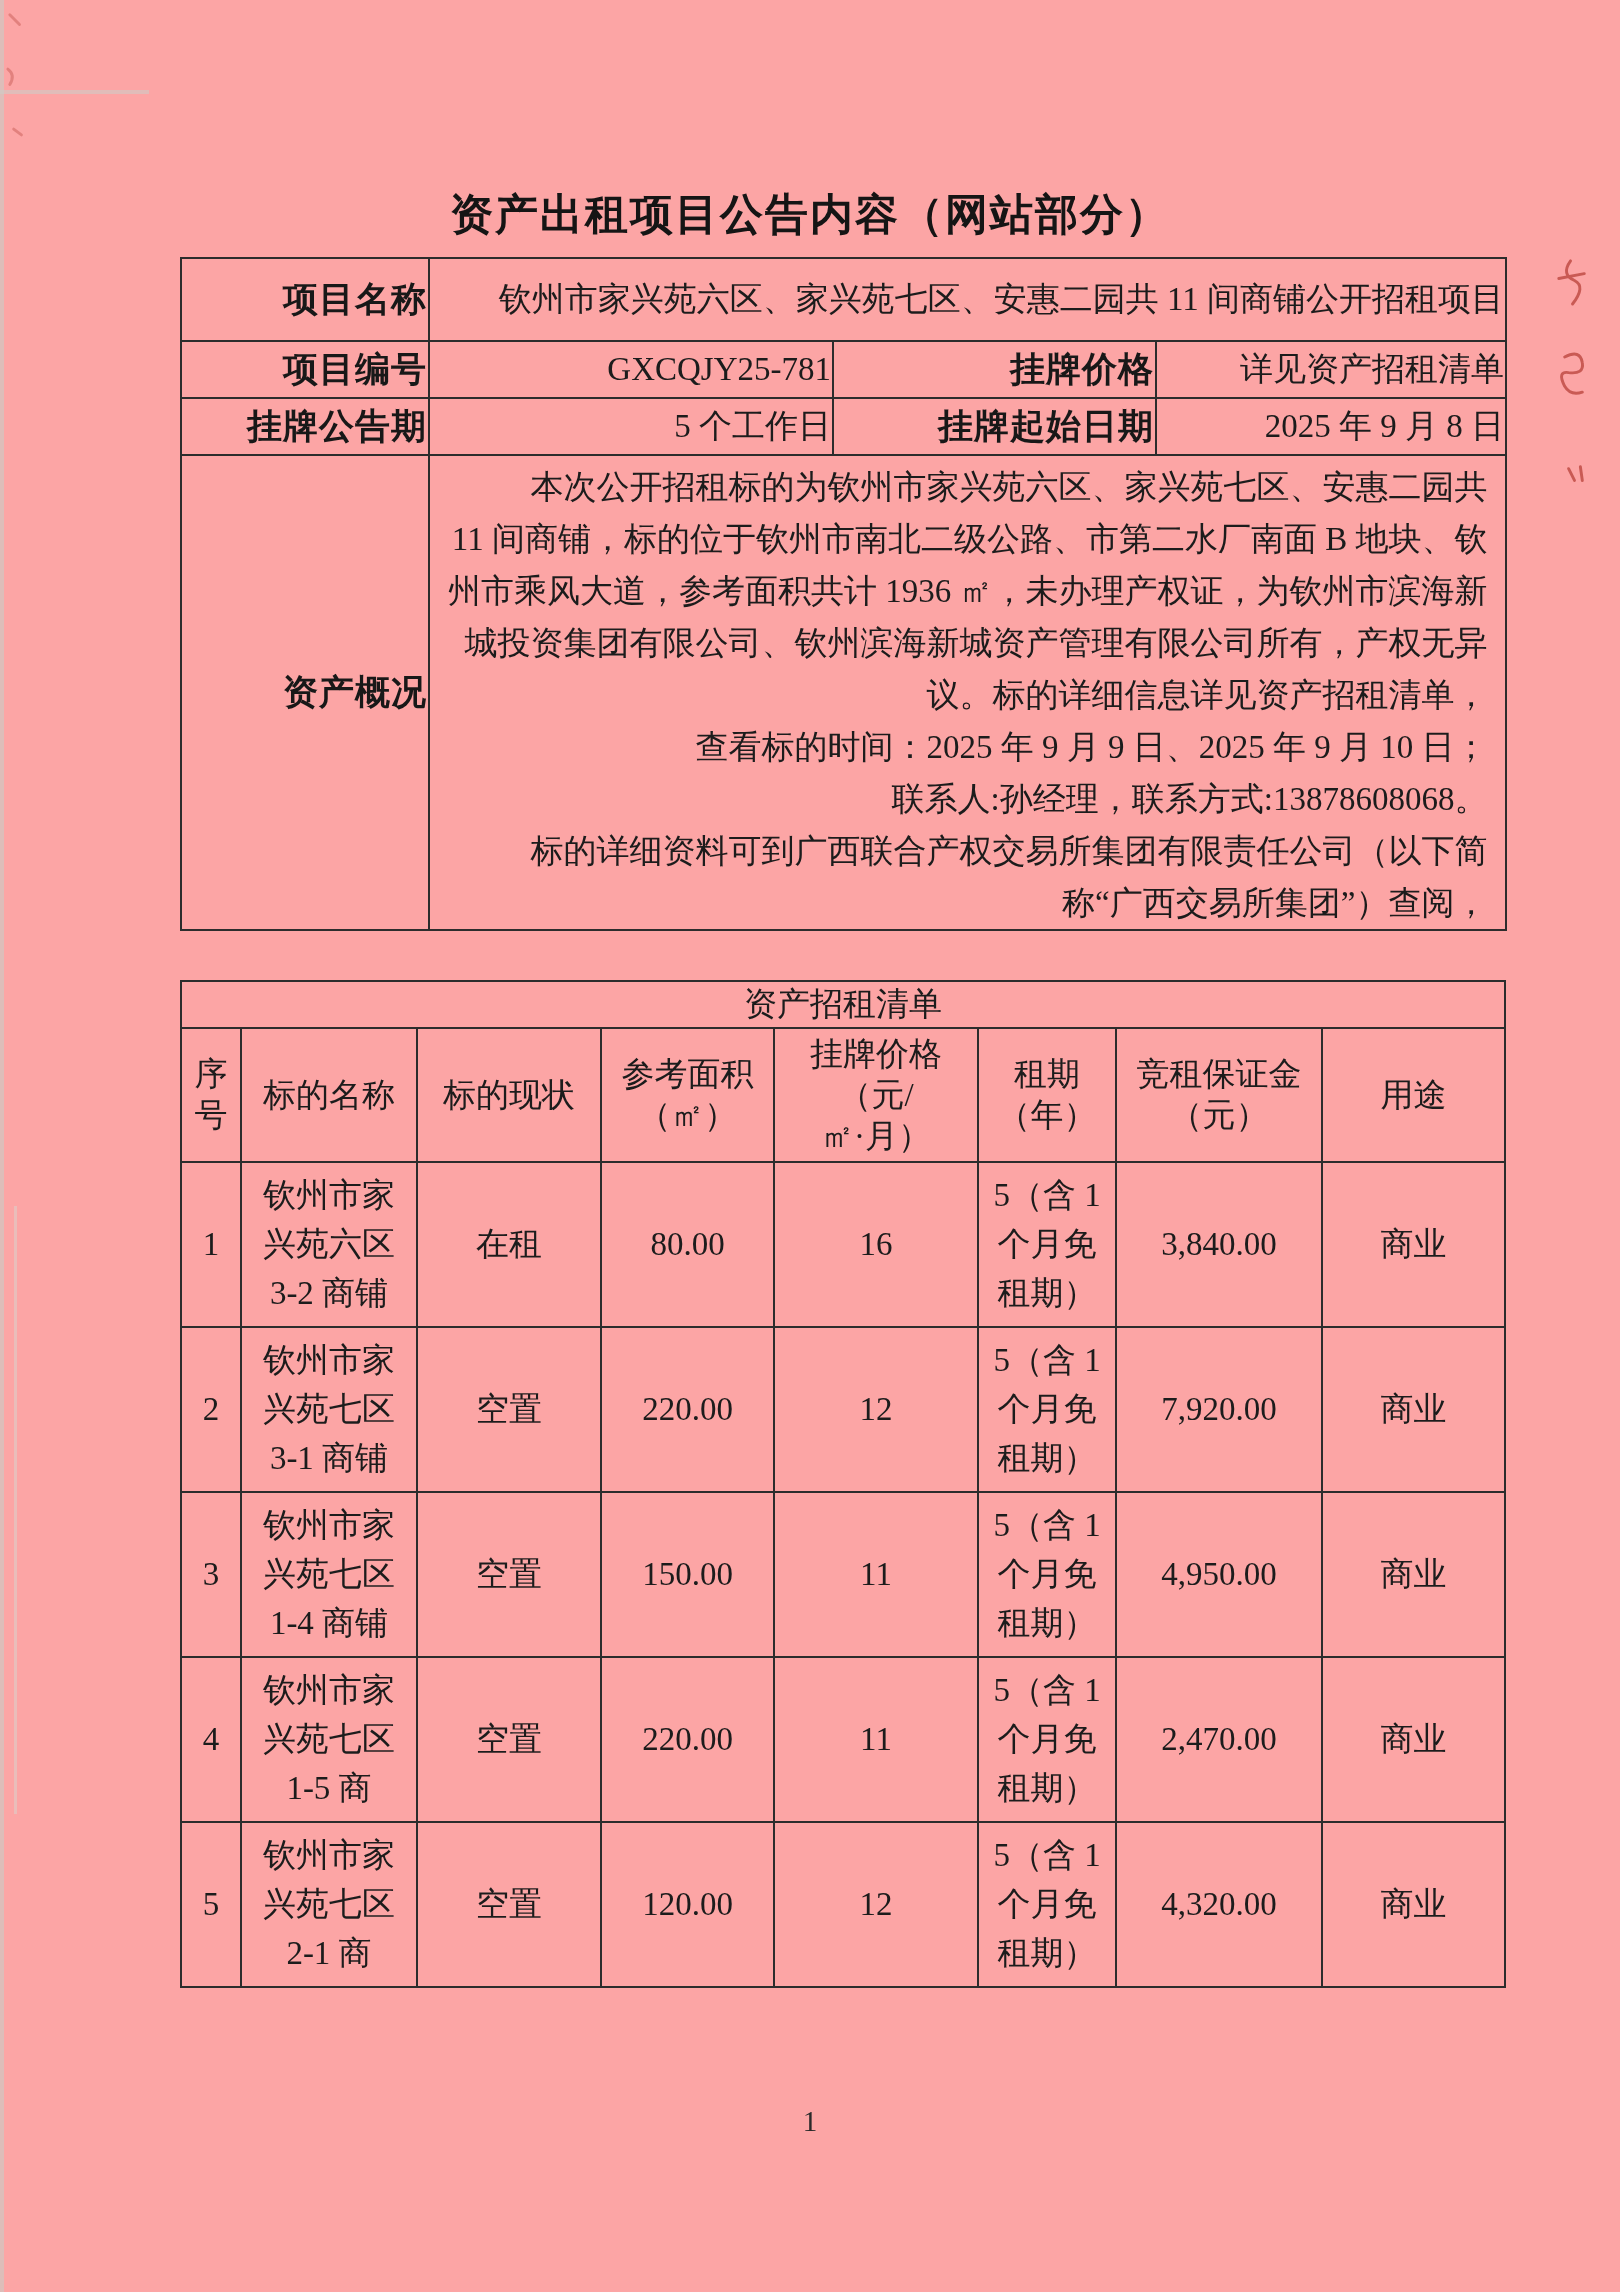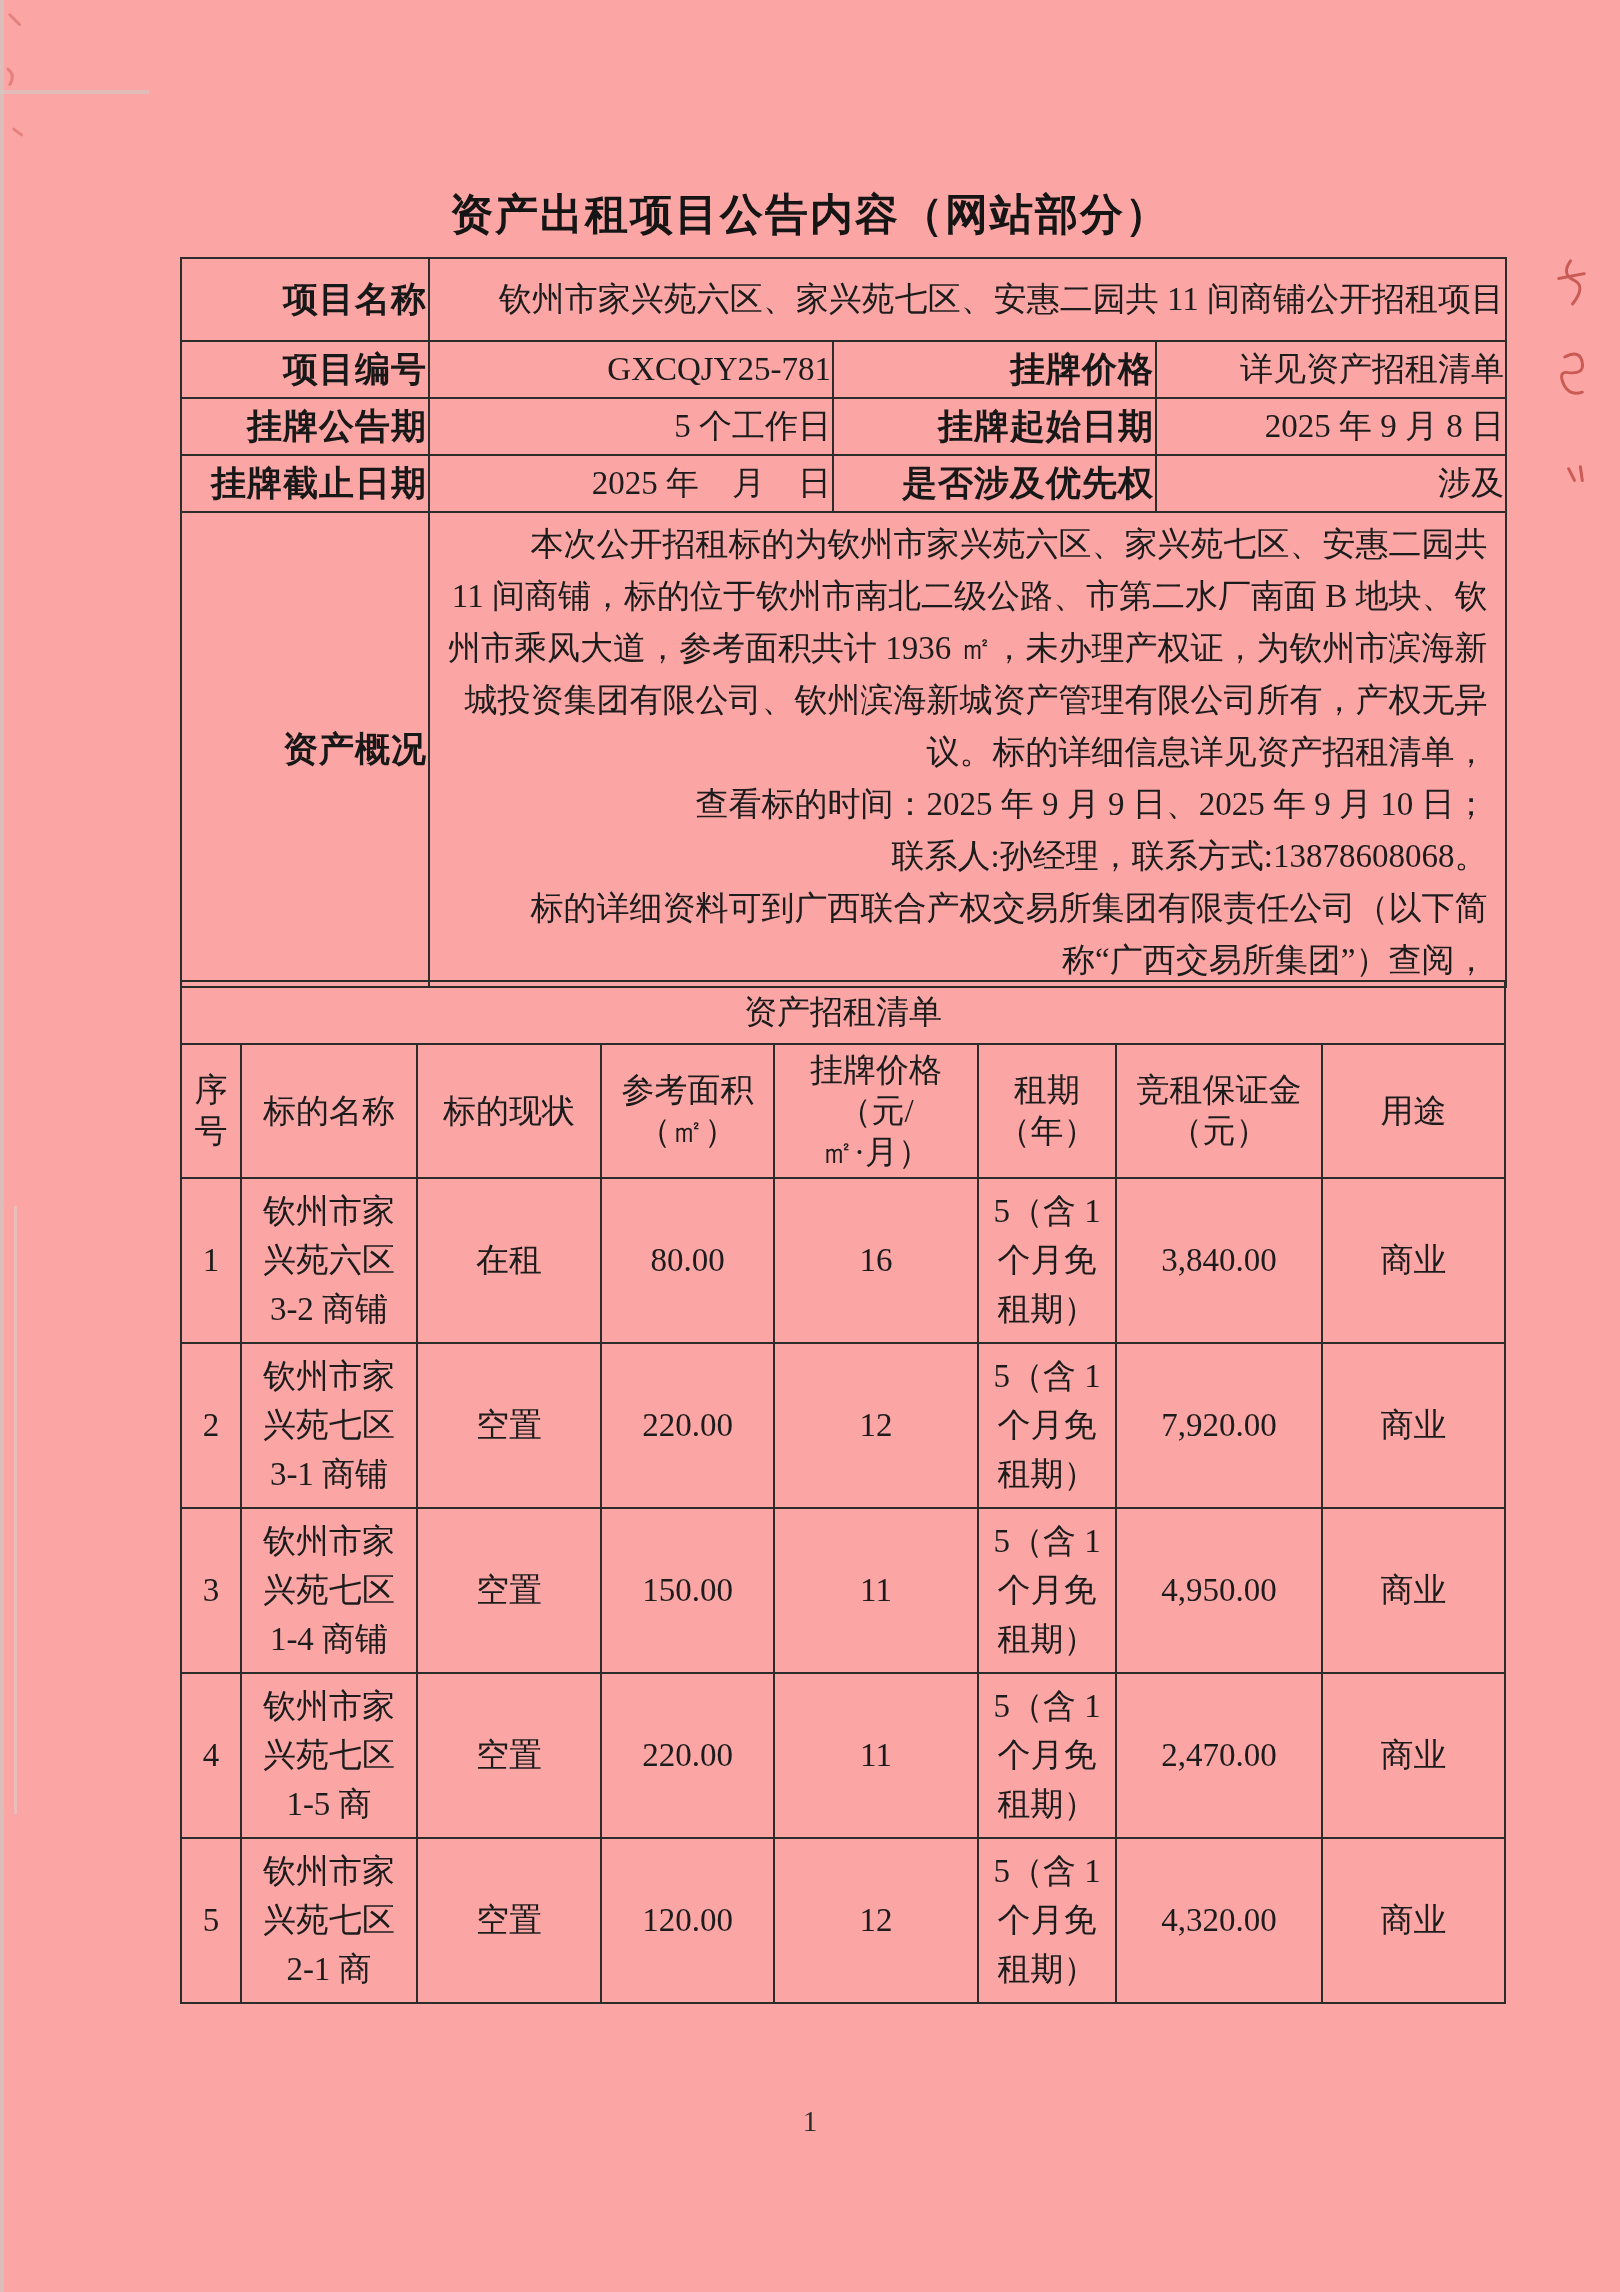--- a/index.html
+++ b/index.html
@@ -28,21 +28,21 @@
   }
   .val{font-size:33px;padding-left:12px;}
   .r-name{height:83px;}
   .r-sm{height:57px;}
   .r-ov{height:469px;}
   .overview-cell{text-align:justify;vertical-align:top;padding:4.9px 17.6px 0 9.8px;}
   .overview-cell p{margin:0;font-size:33px;line-height:52px;}
   .overview-cell p.indent{text-indent:2em;}
   .list-table{position:absolute;left:0;top:980px;border:2.9px solid #2c2c2c;}
   .list-table td,.list-table th{text-align:center;vertical-align:middle;font-weight:400;}
-  .band td{height:41px;font-size:31px;padding:8px;}
+  .band td{height:41px;font-size:31px;padding:0;}
   .head th{height:132px;font-size:33px;line-height:41px;white-space:pre-line;padding:0;}
   .list-table td{font-size:33px;}
   .data-row{height:165px;}
   .cell-pre{white-space:pre-line;line-height:49px;}
   .page-number{
     position:absolute;top:2105px;left:0;width:100%;
     text-align:center;font-size:29px;color:#2a2a2a;
   }
   
   .artifact{position:absolute;pointer-events:none;}
@@ -77,26 +77,20 @@
         <td class="lbl">项目编号</td>
         <td class="val">GXCQJY25-781</td>
         <td class="lbl">挂牌价格</td>
         <td class="val">详见资产招租清单</td>
       </tr>
       <tr class="r-sm">
         <td class="lbl">挂牌公告期</td>
         <td class="val">5 个工作日</td>
         <td class="lbl">挂牌起始日期</td>
         <td class="val">2025 年 9 月 8 日</td>
-      </tr>
-      <tr class="r-sm">
-        <td class="lbl">挂牌截止日期</td>
-        <td class="val">2025 年　月　日</td>
-        <td class="lbl">是否涉及优先权</td>
-        <td class="val">涉及</td>
       </tr>
       <tr class="r-ov">
         <td class="lbl">资产概况</td>
         <td class="overview-cell" colspan="3">
           <p class="indent">本次公开招租标的为钦州市家兴苑六区、家兴苑七区、安惠二园共 11 间商铺，标的位于钦州市南北二级公路、市第二水厂南面 B 地块、钦州市乘风大道，参考面积共计 1936 ㎡，未办理产权证，为钦州市滨海新城投资集团有限公司、钦州滨海新城资产管理有限公司所有，产权无异议。标的详细信息详见资产招租清单，</p>
           <p class="indent">查看标的时间：2025 年 9 月 9 日、2025 年 9 月 10 日；</p>
           <p>联系人:孙经理，联系方式:13878608068。</p>
           <p class="indent">标的详细资料可到广西联合产权交易所集团有限责任公司（以下简称“广西交易所集团”）查阅，</p>
         </td>
       </tr>

